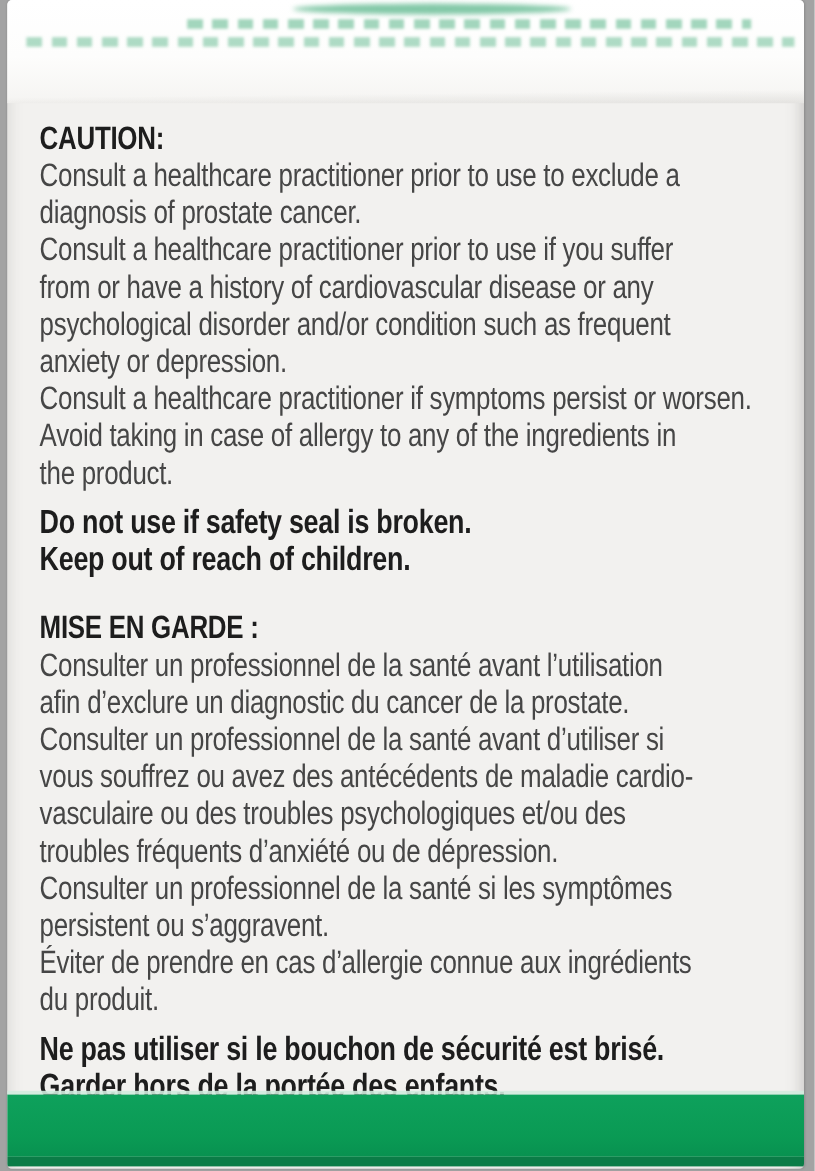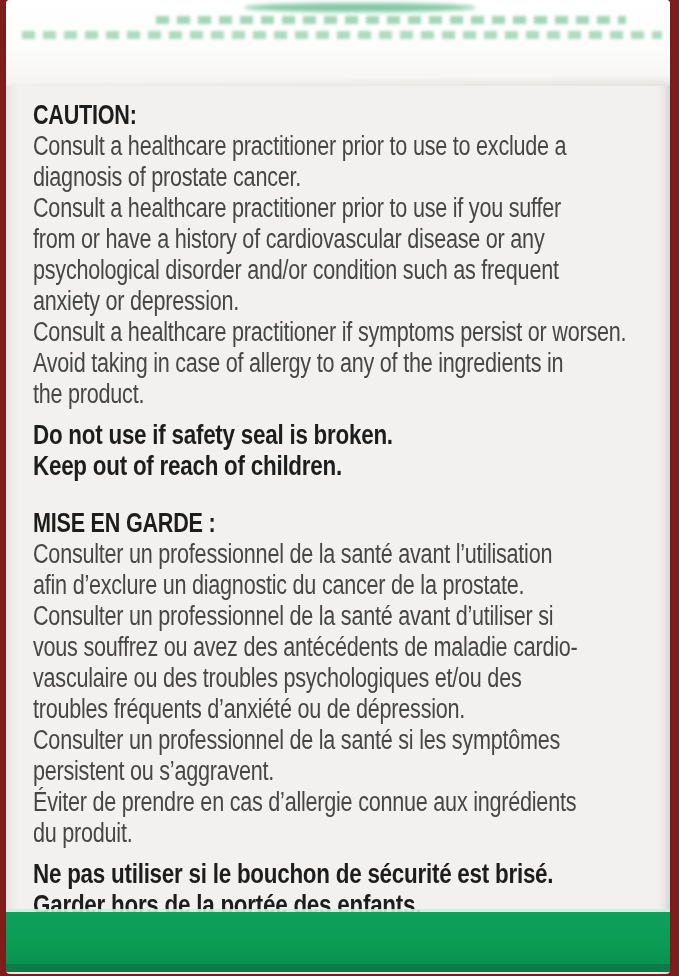--- a/index.html
+++ b/index.html
@@ -2,21 +2,21 @@
 <html><head>
 <meta charset="utf-8">
 <style>
   * { margin: 0; padding: 0; box-sizing: border-box; }
   html, body {
     width: 679px; height: 976px;
     background: #ffffff;
     font-family: "Liberation Sans", "DejaVu Sans", sans-serif;
     overflow: hidden;
   }
-  .stage { position: relative; width: 679px; height: 976px; background: #7f1d1d; }
+  .stage { position: relative; width: 679px; height: 976px; background: #a3a3a3; }
 
   
   .panel {
     position: absolute;
     left: 6px; right: 9px; top: 0; bottom: 2px;
     background: #f2f1ef;
     border-radius: 4px;
     overflow: hidden;
     box-shadow:
       inset -10px 0 14px -10px rgba(90,90,85,.35),

